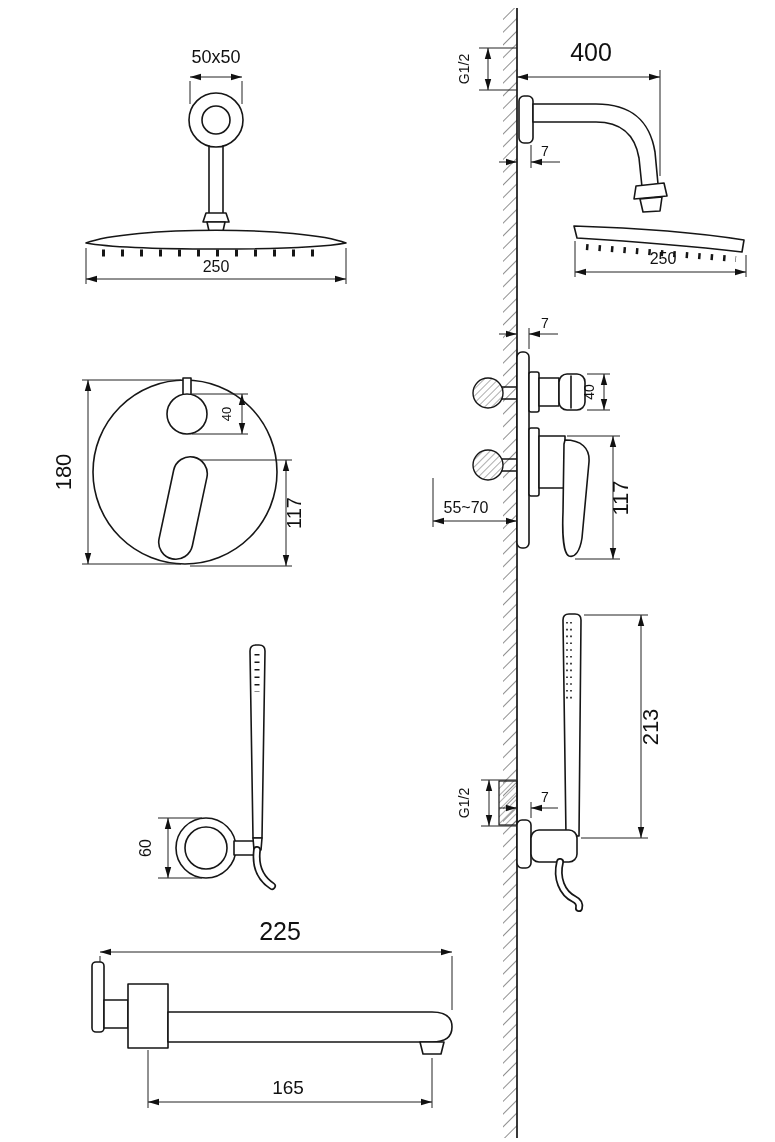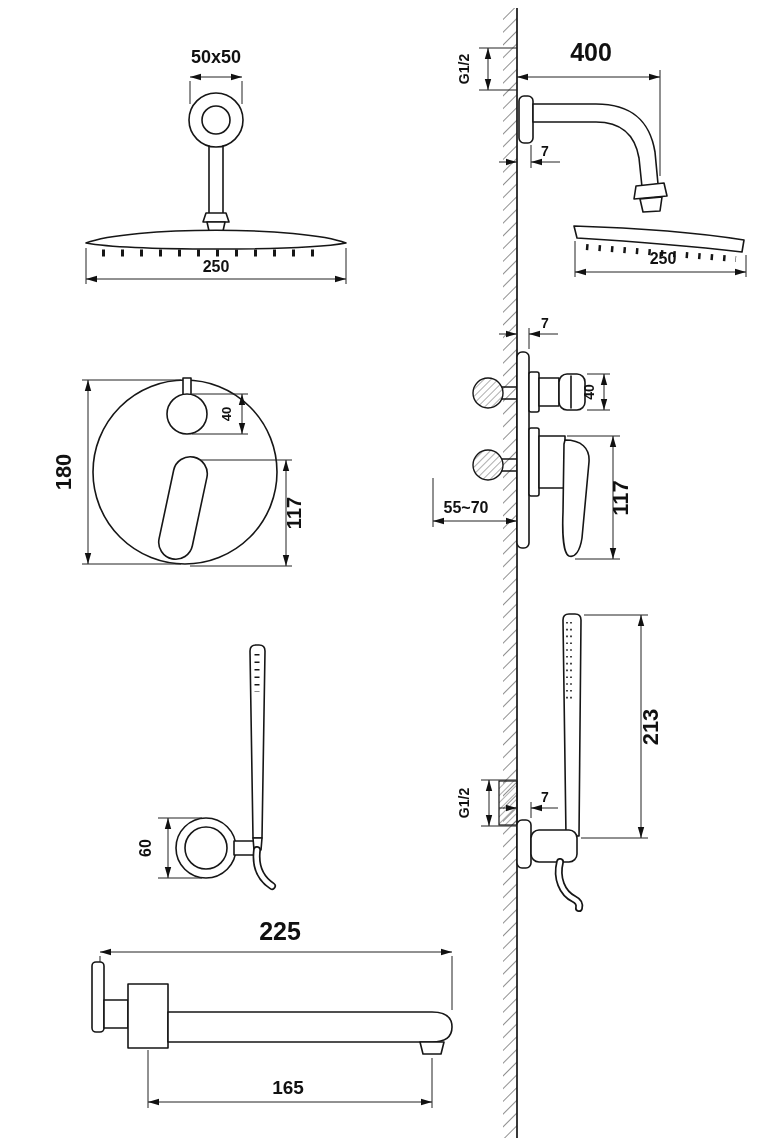--- a/index.html
+++ b/index.html
@@ -1,16 +1,16 @@
 <!DOCTYPE html>
 <html><head>
 <meta charset="utf-8">
 <style>
   html,body{margin:0;padding:0;background:#ffffff;}
-  .drawing{width:775px;height:1142px;position:relative;background:#fff;font-weight:bold;}
+  .drawing{width:775px;height:1142px;position:relative;background:#fff;}
   svg{display:block;}
   .part{fill:#ffffff;stroke:#161616;stroke-width:1.6;stroke-linejoin:round;}
   .pline{fill:none;stroke:#161616;stroke-width:1.6;stroke-linecap:round;}
   .dim{fill:none;stroke:#222222;stroke-width:1;}
   .dimtext{fill:#111111;font-family:"Liberation Sans","DejaVu Sans",sans-serif;}
   .hoseOuter{fill:none;stroke:#161616;stroke-width:8;stroke-linecap:round;}
   .hoseInner{fill:none;stroke:#ffffff;stroke-width:4.6;stroke-linecap:round;}
 </style>
 </head>
 <body>

